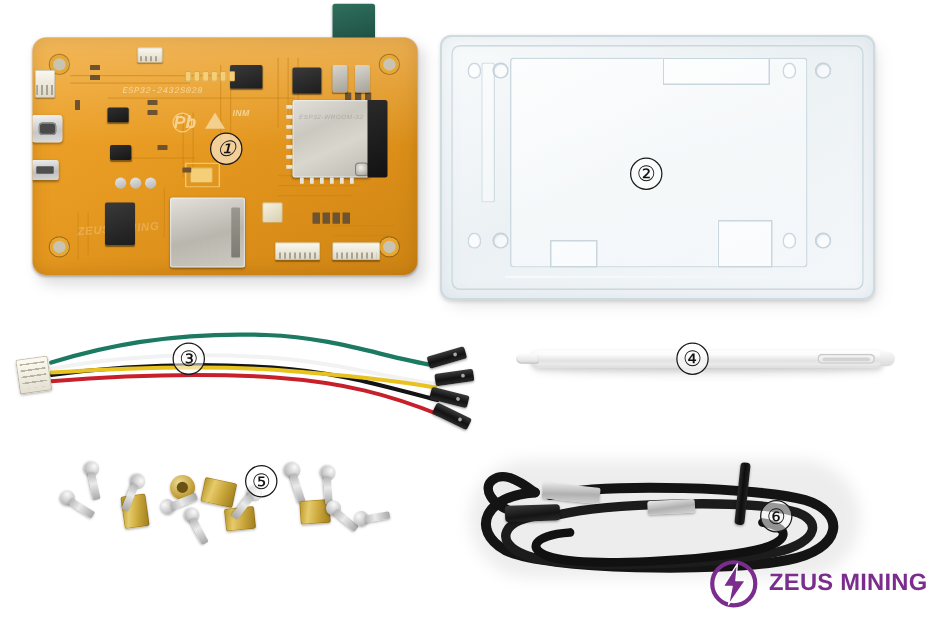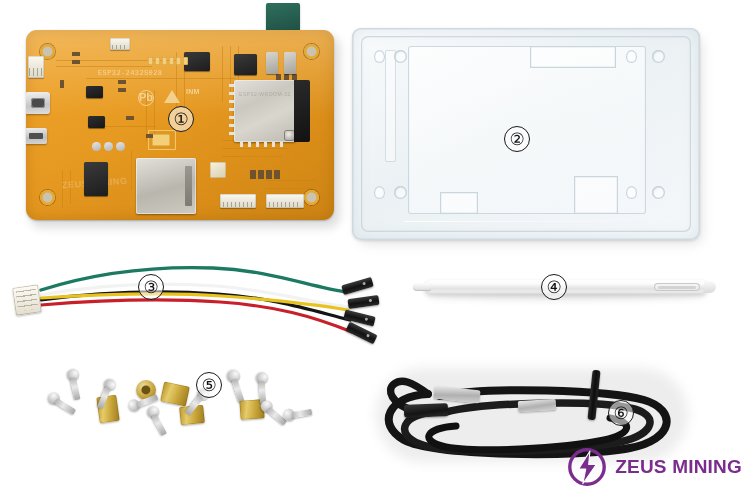--- a/index.html
+++ b/index.html
@@ -9,21 +9,21 @@
   #stage{position:relative;width:750px;height:500px;background:#ffffff;overflow:hidden;}
 
   
   .callout{position:absolute;width:26px;height:26px;border-radius:50%;
     border:1.3px solid #1a1a1a;background:rgba(255,255,255,0.55);
     display:flex;align-items:center;justify-content:center;
     font-family:"Liberation Serif",serif;font-size:17px;color:#111;
     line-height:1;z-index:40;box-sizing:border-box;}
 
   
-  #pcb-wrap{position:absolute;left:26px;top:30px;width:314px;height:196px;}
+  #pcb-wrap{position:absolute;left:26px;top:30px;width:314px;height:196px;font-style:italic;}
   .pcb-shadow{position:absolute;left:4px;top:6px;width:310px;height:192px;
     border-radius:12px;background:rgba(0,0,0,0.13);filter:blur(5px);}
   .pcb{position:absolute;left:0;top:0;width:308px;height:190px;border-radius:11px;
     background:linear-gradient(150deg,#f0a52c 0%,#e79a21 42%,#d98d18 75%,#cd8414 100%);
     box-shadow:inset 0 0 14px rgba(140,80,0,.32), 0 1px 2px rgba(0,0,0,.25);
     overflow:hidden;}
   .pcb-gloss{position:absolute;left:0;top:0;width:100%;height:46%;
     background:linear-gradient(180deg,rgba(255,255,255,.22),rgba(255,255,255,0));}
   .mhole{position:absolute;width:15px;height:15px;border-radius:50%;
     background:#c9c3b4;box-shadow:inset 0 0 0 2.5px #e8a82e, 0 0 0 1px rgba(120,70,0,.5);}
@@ -219,21 +219,21 @@
       <div class="trace" style="left:240px;top:158px;width:46px;height:1.4px;"></div>
       <div class="trace" style="left:105px;top:120px;width:1.4px;height:40px;"></div>
 
       <div class="mhole" style="left:14px;top:14px;"></div>
       <div class="mhole" style="left:278px;top:14px;"></div>
       <div class="mhole" style="left:14px;top:160px;"></div>
       <div class="mhole" style="left:278px;top:160px;"></div>
 
       <div class="silk" style="left:72px;top:39px;">ESP32-2432S028</div>
 
-      <div class="mark-logo" style="left:112px;top:60px;font-size:11px;border:1.1px solid rgba(246,220,166,.8);
+      <div class="mark-logo" style="left:112px;top:60px;font-size:14px;border:1.1px solid rgba(246,220,166,.8);
                   border-radius:50%;width:14px;height:14px;text-align:center;line-height:13px;">Pb</div>
       <div style="position:absolute;left:138px;top:60px;width:0;height:0;
                   border-left:8px solid transparent;border-right:8px solid transparent;
                   border-bottom:13px solid rgba(246,220,166,.8);"></div>
       <div class="mark-logo" style="left:160px;top:58px;font-size:7px;letter-spacing:.3px;">INM</div>
 
       <div class="wm-board" style="left:36px;top:148px;">ZEUS MINING</div>
 
       <div class="jst" style="left:2px;top:26px;width:16px;height:22px;">
         <div class="teeth"></div>

